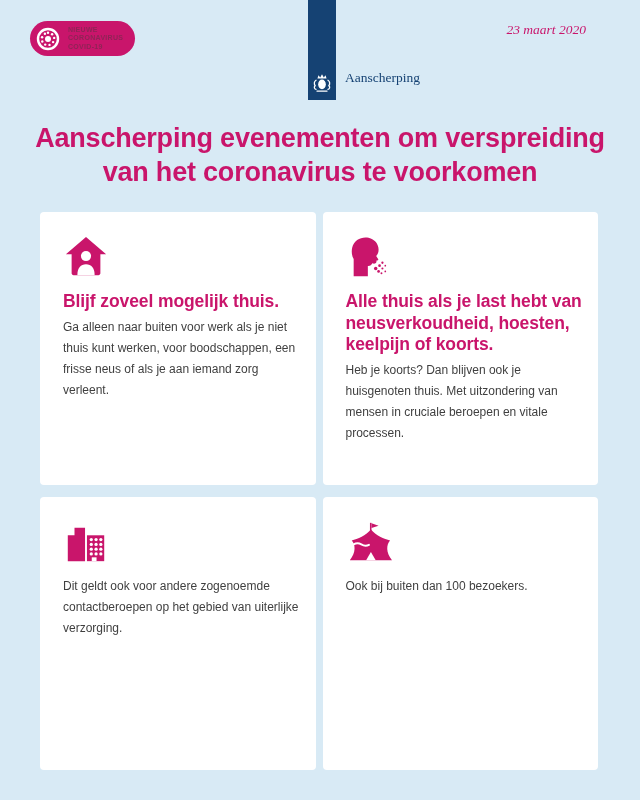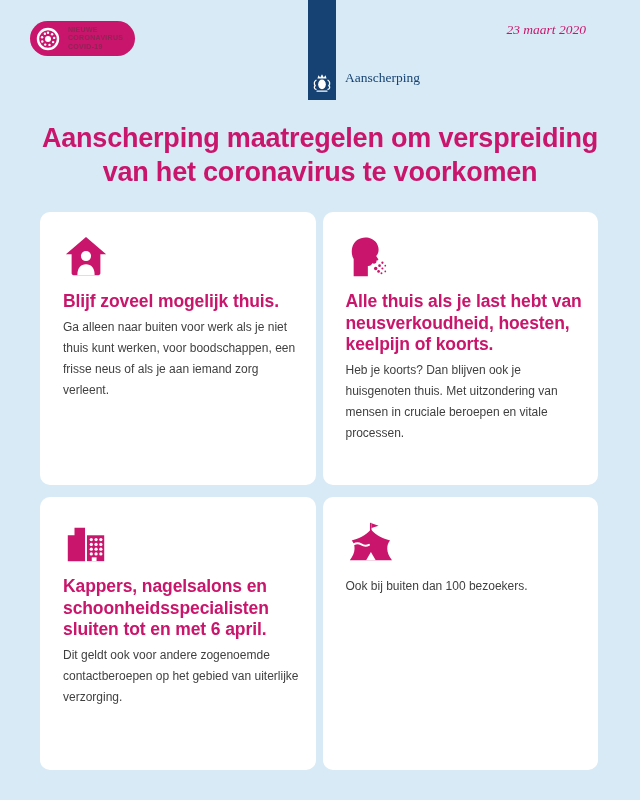--- a/index.html
+++ b/index.html
@@ -34,21 +34,21 @@
   
   .title{position:absolute; left:0; right:0; top:121px; text-align:center;
          color:var(--pink); font-weight:bold; font-size:27px; line-height:34px;
          letter-spacing:-.2px;}
   .title span{display:block;}
 
   
   .grid{position:absolute; left:40px; top:212px; width:558px;
         display:grid; grid-template-columns:1fr 1fr; grid-template-rows:273px 273px;
         column-gap:7px; row-gap:12px;}
-  .card{background:var(--card-bg); border-radius:10px; padding:22px 14px 0 23px;}
+  .card{background:var(--card-bg); border-radius:4px; padding:22px 14px 0 23px;}
   .card-icon{width:46px; height:46px; display:block; margin-bottom:11px;}
   .card-icon .pk{fill:var(--pink);}
   .card-heading{color:var(--pink); font-weight:bold; font-size:17.5px; line-height:21.5px;
                 margin-bottom:2px; letter-spacing:-.1px;}
   .card-body{color:var(--body-text); font-size:12px; line-height:21px; margin-top:4px;}
 </style>
 </head>
 <body>
 
 <div class="page">
@@ -87,21 +87,21 @@
       <g fill="none" stroke="#ffffff" stroke-width="1.4" stroke-linecap="round">
         <path d="M5.5,9 C3.5,10 3,13 4.5,15 C3,16.5 3.5,18.5 5.5,19"></path>
         <path d="M18.5,9 C20.5,10 21,13 19.5,15 C21,16.5 20.5,18.5 18.5,19"></path>
         <path d="M6.5,20.8 L17.5,20.8"></path>
       </g>
     </svg>
   </div>
   <div class="wordmark">Aanscherping</div>
 
   <h1 class="title">
-    <span>Aanscherping maatregelen om verspreiding</span>
+    <span>Aanscherping evenementen om verspreiding</span>
     <span>van het coronavirus te voorkomen</span>
   </h1>
 
   <div class="grid">
 
     <div class="card">
       <svg class="card-icon" viewBox="0 0 48 48">
         <path class="pk" d="M24,3 L45,21 L39,21 L39,41 C39,42.1 38.1,43 37,43 L11,43 C9.9,43 9,42.1 9,41 L9,21 L3,21 Z"></path>
         <circle cx="24" cy="23" r="5.3" fill="#ffffff"></circle>
         <path d="M15,43 C15,35 18.5,31.5 24,31.5 C29.5,31.5 33,35 33,43 Z" fill="#ffffff"></path>
@@ -141,21 +141,20 @@
             <circle cx="39.5" cy="26.5" r="1.7"></circle>
           <circle cx="29.5" cy="31.5" r="1.7"></circle>
             <circle cx="34.5" cy="31.5" r="1.7"></circle>
             <circle cx="39.5" cy="31.5" r="1.7"></circle>
           <circle cx="29.5" cy="36.5" r="1.7"></circle>
             <circle cx="34.5" cy="36.5" r="1.7"></circle>
             <circle cx="39.5" cy="36.5" r="1.7"></circle>
           <rect x="30" y="40" width="5" height="4"></rect>
         </g>
       </svg>
-      <div class="card-heading">Kappers, nagelsalons en schoonheidsspecialisten sluiten tot en met 6 april.</div>
       <div class="card-body">Dit geldt ook voor andere zogenoemde contactberoepen op het gebied van uiterlijke verzorging.</div>
     </div>
 
     <div class="card">
       <svg class="card-icon" viewBox="0 0 48 48">
         <rect class="pk" x="25" y="4" width="1.6" height="9"></rect>
         <path class="pk" d="M26.6,4.5 L34,7 L26.6,9.5 Z"></path>
         <path class="pk" d="M26,11 C21,17 12,21 6,22.5 C10,27 10.5,35 4,43 L48,43 C41.5,35 42,27 46,22.5 C40,21 31,17 26,11 Z"></path>
         <path d="M8,26.5 Q12,24 16,26.5 T24,27" stroke="#ffffff" stroke-width="2" fill="none" stroke-linecap="round"></path>
         <path d="M21,43 L26,34.5 L31,43 Z" fill="#ffffff"></path>

